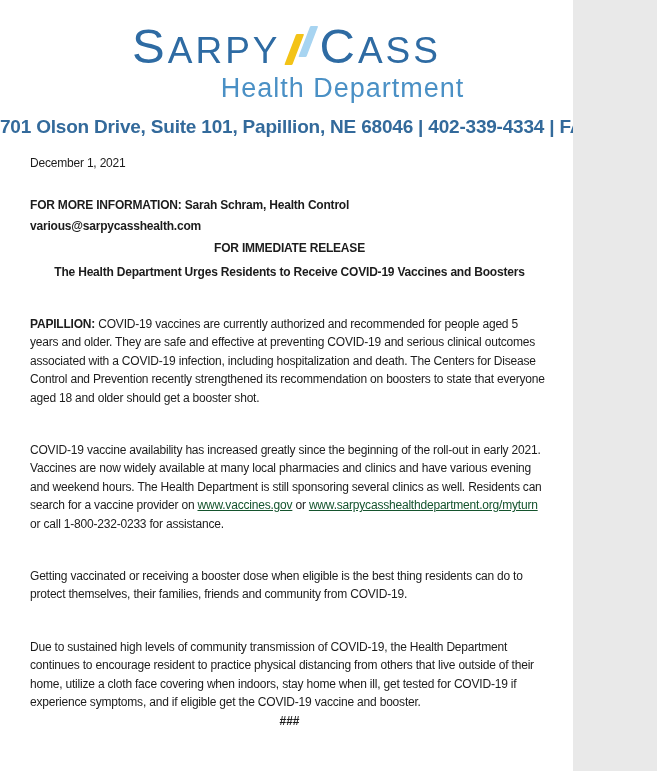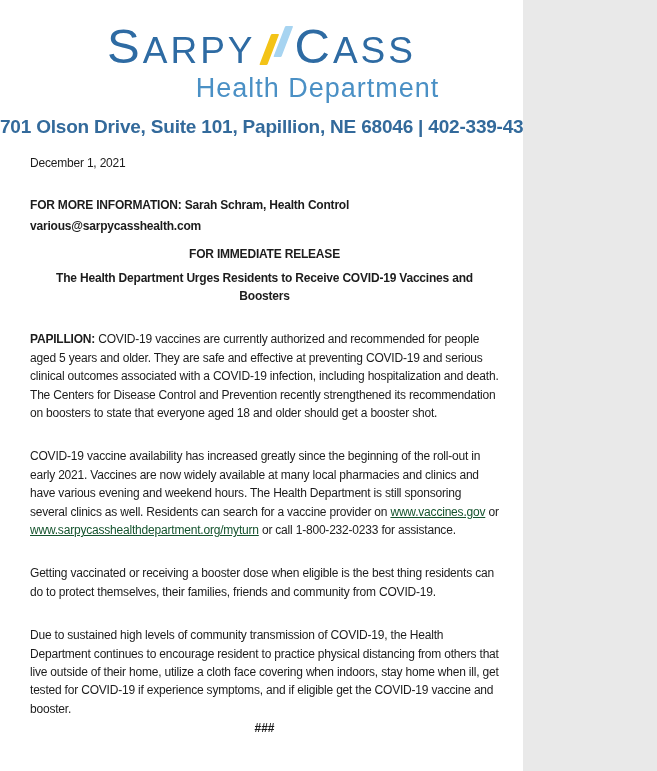--- a/index.html
+++ b/index.html
@@ -1,18 +1,18 @@
 <!DOCTYPE html>
 <html><head>
 <meta charset="utf-8">
 <style>
   html,body{margin:0;padding:0;background:#e9e9e9;}
   .page{
     position:relative;
-    width:523px;height:771px;
+    width:573px;height:771px;
     background:#ffffff;
     overflow:hidden;
     font-family:"Liberation Sans",sans-serif;
     color:#1c1c1c;
     box-sizing:border-box;
   }
   
   .logo-block{padding-top:22px;text-align:center;}
   .logo-row{
     display:flex;justify-content:center;align-items:baseline;
@@ -33,23 +33,23 @@
   
   .address-bar{
     margin-top:12px;text-align:center;
     color:#336A9B;font-size:19px;font-weight:600;letter-spacing:-0.2px;
     white-space:nowrap;
   }
   
   .doc-body{margin:0 24px 0 30px;font-size:12px;line-height:18.4px;letter-spacing:-0.2px;}
   .date-line{margin-top:16px;}
   .contact-block{margin-top:23px;font-weight:700;line-height:21px;}
-  .release-tag{margin-top:8px;text-align:center;font-weight:700;}
+  .release-tag{margin-top:2px;text-align:center;font-weight:700;}
   .headline{margin-top:5px;text-align:center;font-weight:700;}
-  .para{margin-top:25px;}
+  .para{margin-top:34px;}
   .lead{font-weight:700;}
   a.doc-link{color:#14532d;text-decoration:underline;cursor:pointer;}
   .end-mark{margin-top:1px;text-align:center;font-weight:700;letter-spacing:0;}
 </style>
 </head>
 <body>
 
 <div class="page">
 
   <div class="logo-block">

